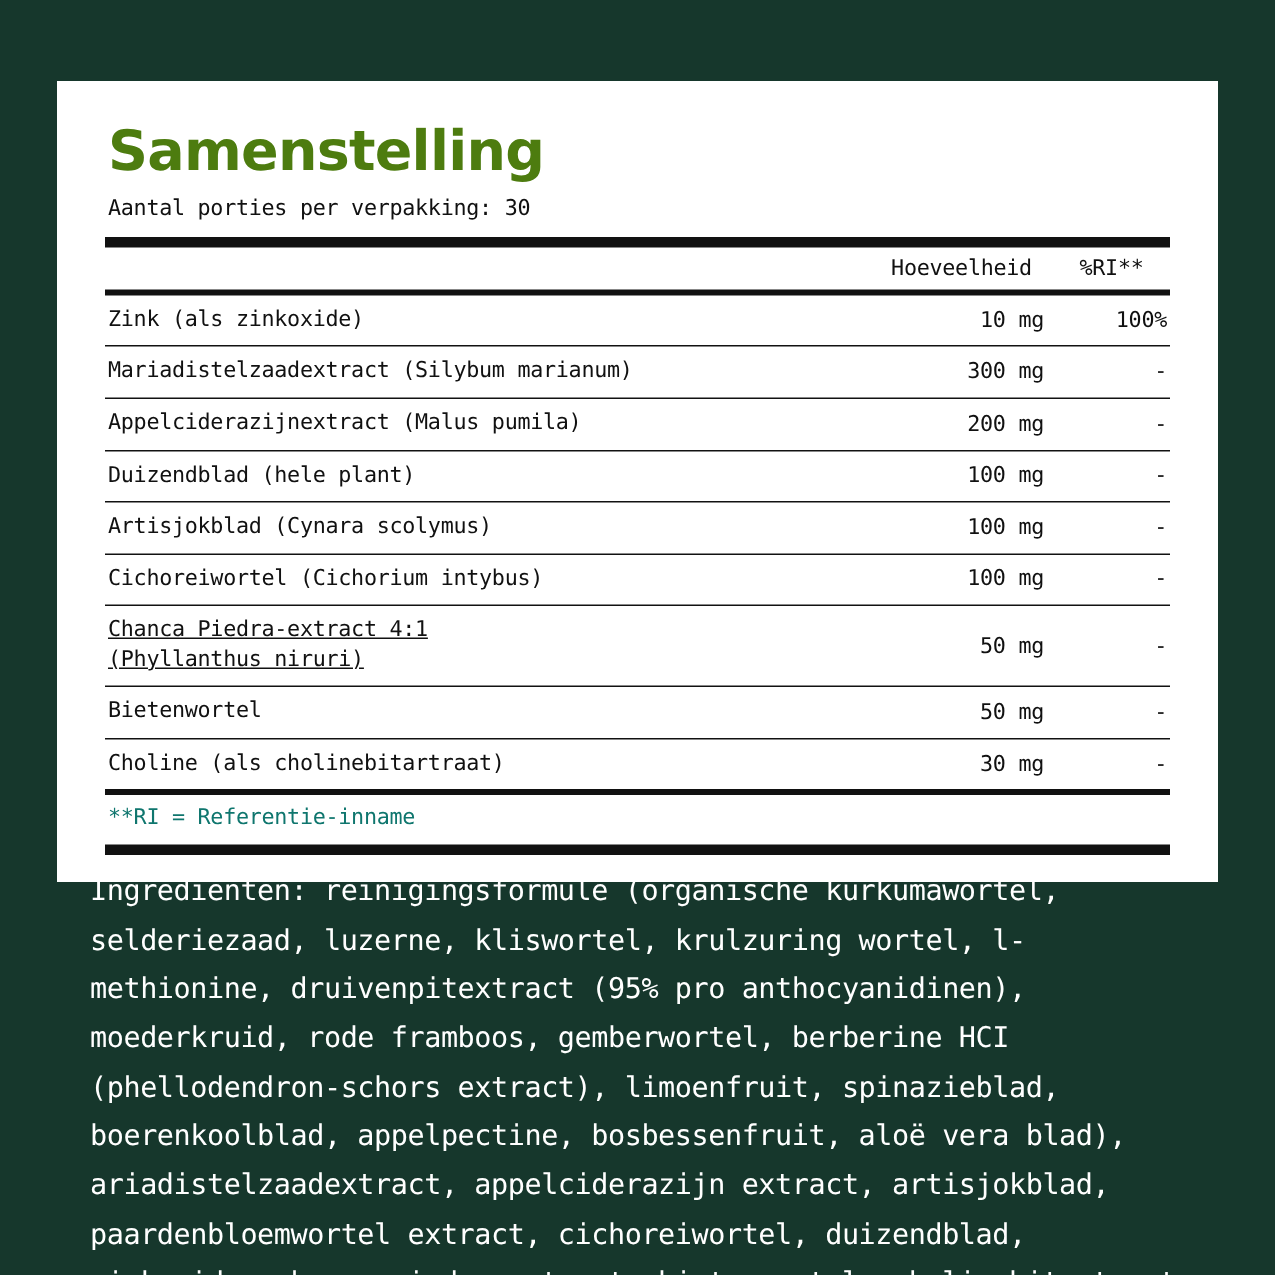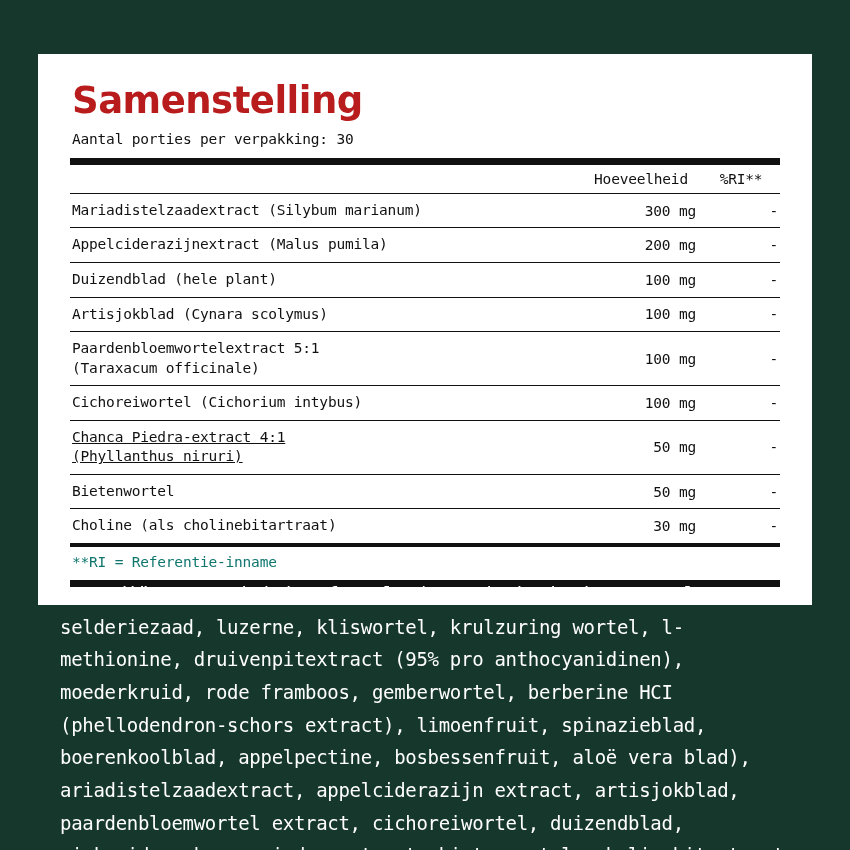--- a/index.html
+++ b/index.html
@@ -29,21 +29,21 @@
     padding: 20px 22px 18px 22px;
   }
   .panel-inner {
     padding: 0 10px;
   }
   .title {
     font-family: "DejaVu Sans", sans-serif;
     font-weight: bold;
     font-size: 37px;
     line-height: 1.05;
-    color: #b91c1c;
+    color: #4d7c0f;
     letter-spacing: -0.5px;
     margin: 8px 0 8px 0;
     padding-left: 2px;
   }
   .serving-line {
     font-size: 14.5px;
     color: #111111;
     line-height: 1.45;
     padding-left: 2px;
     letter-spacing: -0.2px;
@@ -129,43 +129,42 @@
 
       <table class="facts">
         <thead>
           <tr>
             <th class="col-name"></th>
             <th class="col-amount">Hoeveelheid</th>
             <th class="col-ri">%RI**</th>
           </tr>
         </thead>
         <tbody id="facts-body">
+            <tr class="first-row">
+              <td class="col-name" style="white-space: pre-line;">Zink (als zinkoxide)</td>
+              <td class="col-amount">10 mg</td>
+              <td class="col-ri">100%</td>
+            </tr>
             <tr>
               <td class="col-name" style="white-space: pre-line;">Mariadistelzaadextract (Silybum marianum)</td>
               <td class="col-amount">300 mg</td>
               <td class="col-ri">-</td>
             </tr>
             <tr>
               <td class="col-name" style="white-space: pre-line;">Appelciderazijnextract (Malus pumila)</td>
               <td class="col-amount">200 mg</td>
               <td class="col-ri">-</td>
             </tr>
             <tr>
               <td class="col-name" style="white-space: pre-line;">Duizendblad (hele plant)</td>
               <td class="col-amount">100 mg</td>
               <td class="col-ri">-</td>
             </tr>
             <tr>
               <td class="col-name" style="white-space: pre-line;">Artisjokblad (Cynara scolymus)</td>
-              <td class="col-amount">100 mg</td>
-              <td class="col-ri">-</td>
-            </tr>
-            <tr>
-              <td class="col-name" style="white-space: pre-line;">Paardenbloemwortelextract 5:1
-(Taraxacum officinale)</td>
               <td class="col-amount">100 mg</td>
               <td class="col-ri">-</td>
             </tr>
             <tr>
               <td class="col-name" style="white-space: pre-line;">Cichoreiwortel (Cichorium intybus)</td>
               <td class="col-amount">100 mg</td>
               <td class="col-ri">-</td>
             </tr>
             <tr>
               <td class="col-name" style="white-space: pre-line; text-decoration: underline;">Chanca Piedra-extract 4:1

